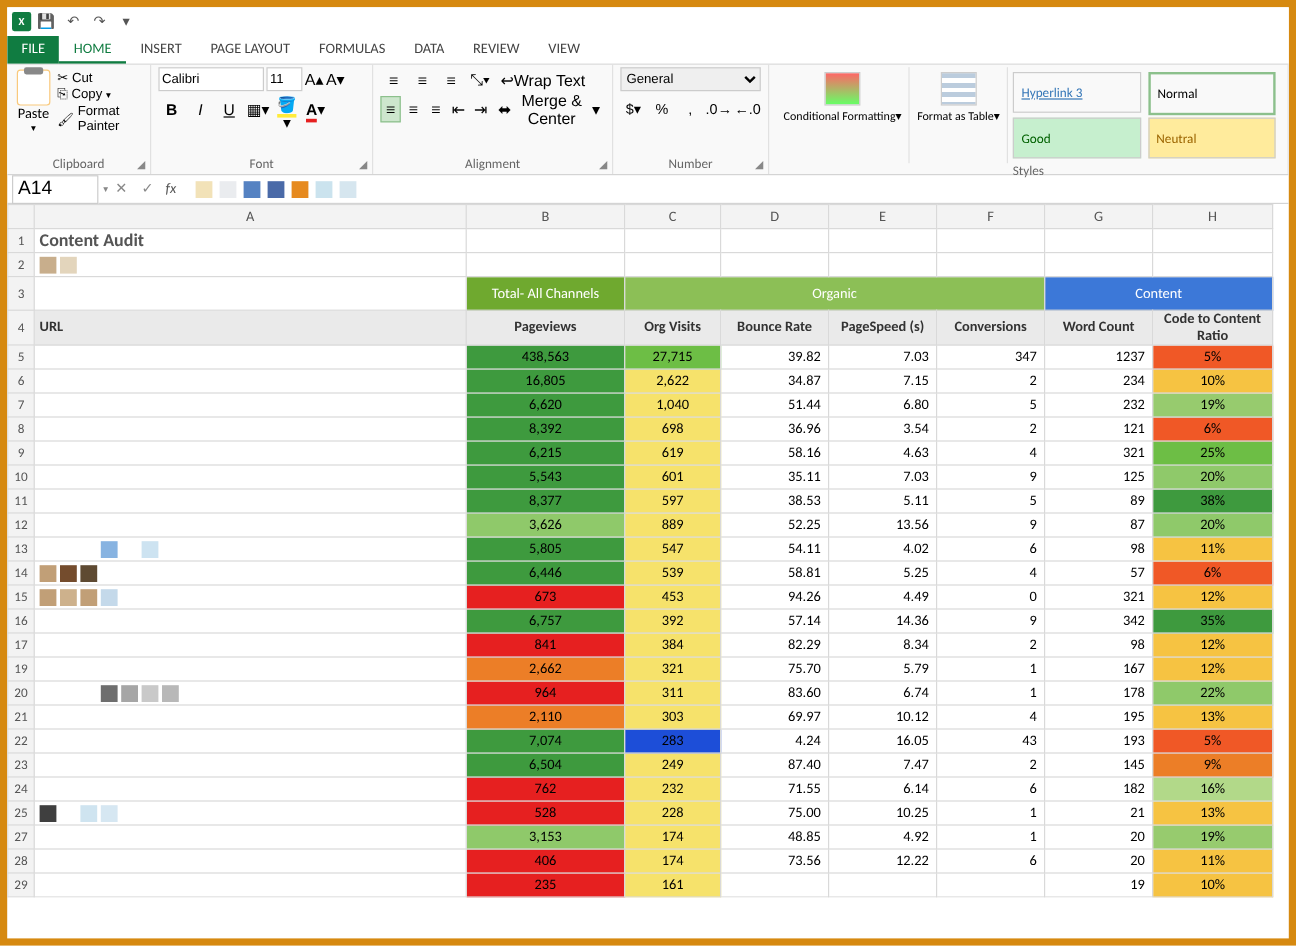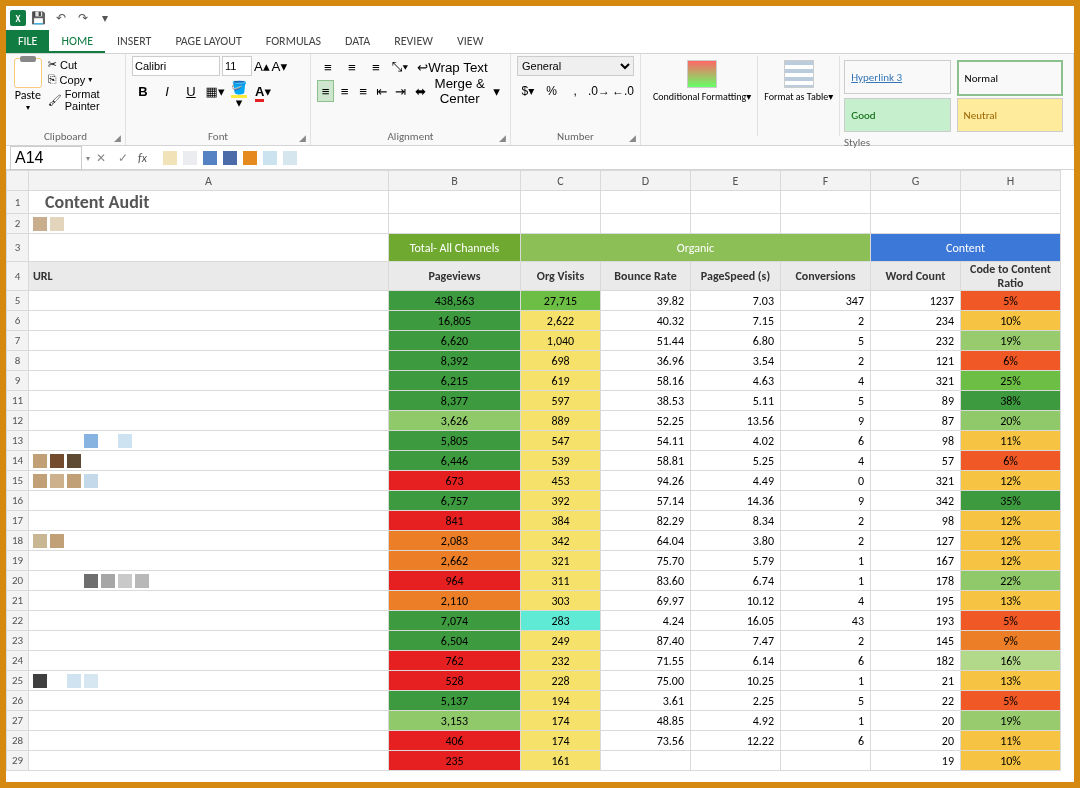--- a/index.html
+++ b/index.html
@@ -44,21 +44,21 @@
 .fbar .namebox { width: 72px; border: 1px solid #ccc; font-size: 16px; padding: 2px 4px; margin: 0 4px; }
 .fbar .fbtn { width: 22px; text-align: center; color: #888; }
 .fbar .fx { font-style: italic; color: #555; padding: 0 4px; }
 .fbar .swatches { display: flex; gap: 6px; margin-left: 12px; }
 .fbar .sw { width: 14px; height: 14px; }
 .sheet { overflow: auto; }
 .grid { border-collapse: collapse; table-layout: fixed; }
 .grid th, .grid td { border: 1px solid #d9d9d9; font-size: 12px; height: 20px; }
 .grid .colhdr { background: #f3f3f3; text-align: center; color: #555; font-weight: normal; }
 .grid .rowhdr { background: #f3f3f3; width: 22px; text-align: center; color: #555; font-weight: normal; font-size: 11px; }
-.grid .title { font-size: 18px; font-weight: bold; color: #555; text-align: left; padding-left: 16px; }
+.grid .title { font-size: 15px; font-weight: bold; color: #555; text-align: left; padding-left: 4px; }
 .grid .sechdr { color: #fff; text-align: center; font-weight: 500; height: 28px; }
 .grid .subhdr { background: #eaeaea; color: #333; text-align: center; font-weight: 600; }
 .grid .subhdr.url { text-align: left; padding-left: 4px; }
 .grid td.num { text-align: right; padding-right: 6px; }
 .grid td.center { text-align: center; }
 .colA { width: 360px; } .colB { width: 132px; } .colC { width: 80px; } .colD { width: 90px; } .colE { width: 90px; } .colF { width: 90px; } .colG { width: 90px; } .colH { width: 100px; }
 .url-pix { display:flex; gap:3px; padding-left:4px;}
 .url-pix span { width:14px; height:14px; }
 </style>
 </head>
@@ -295,21 +295,21 @@
           <td class="num">1237</td>
           <td class="center" style="background: rgb(240, 88, 38);">5%</td>
         </tr>
         <tr>
           <th class="rowhdr">6</th>
           <td>
             <div class="url-pix"></div>
           </td>
           <td class="center" style="background: rgb(62, 154, 62);">16,805</td>
           <td class="center" style="background: rgb(246, 226, 107);">2,622</td>
-          <td class="num">40.32</td>
+          <td class="num">34.87</td>
           <td class="num">7.15</td>
           <td class="num">2</td>
           <td class="num">234</td>
           <td class="center" style="background: rgb(246, 195, 66);">10%</td>
         </tr>
         <tr>
           <th class="rowhdr">7</th>
           <td>
             <div class="url-pix"></div>
           </td>
@@ -341,20 +341,33 @@
           </td>
           <td class="center" style="background: rgb(62, 154, 62);">6,215</td>
           <td class="center" style="background: rgb(246, 226, 107);">619</td>
           <td class="num">58.16</td>
           <td class="num">4.63</td>
           <td class="num">4</td>
           <td class="num">321</td>
           <td class="center" style="background: rgb(109, 190, 69);">25%</td>
         </tr>
         <tr>
+          <th class="rowhdr">10</th>
+          <td>
+            <div class="url-pix"></div>
+          </td>
+          <td class="center" style="background: rgb(62, 154, 62);">5,543</td>
+          <td class="center" style="background: rgb(246, 226, 107);">601</td>
+          <td class="num">35.11</td>
+          <td class="num">7.03</td>
+          <td class="num">9</td>
+          <td class="num">125</td>
+          <td class="center" style="background: rgb(143, 201, 106);">20%</td>
+        </tr>
+        <tr>
           <th class="rowhdr">11</th>
           <td>
             <div class="url-pix"></div>
           </td>
           <td class="center" style="background: rgb(62, 154, 62);">8,377</td>
           <td class="center" style="background: rgb(246, 226, 107);">597</td>
           <td class="num">38.53</td>
           <td class="num">5.11</td>
           <td class="num">5</td>
           <td class="num">89</td>
@@ -448,36 +461,20 @@
           </td>
           <td class="center" style="background: rgb(230, 32, 32);">841</td>
           <td class="center" style="background: rgb(246, 226, 107);">384</td>
           <td class="num">82.29</td>
           <td class="num">8.34</td>
           <td class="num">2</td>
           <td class="num">98</td>
           <td class="center" style="background: rgb(246, 195, 66);">12%</td>
         </tr>
         <tr>
-          <th class="rowhdr">18</th>
-          <td>
-            <div class="url-pix">
-              <span style="background: rgb(201, 183, 148);"></span>
-              <span style="background: rgb(193, 159, 119);"></span>
-            </div>
-          </td>
-          <td class="center" style="background: rgb(236, 126, 39);">2,083</td>
-          <td class="center" style="background: rgb(246, 226, 107);">342</td>
-          <td class="num">64.04</td>
-          <td class="num">3.80</td>
-          <td class="num">2</td>
-          <td class="num">127</td>
-          <td class="center" style="background: rgb(246, 195, 66);">12%</td>
-        </tr>
-        <tr>
           <th class="rowhdr">19</th>
           <td>
             <div class="url-pix"></div>
           </td>
           <td class="center" style="background: rgb(236, 126, 39);">2,662</td>
           <td class="center" style="background: rgb(246, 226, 107);">321</td>
           <td class="num">75.70</td>
           <td class="num">5.79</td>
           <td class="num">1</td>
           <td class="num">167</td>
@@ -516,21 +513,21 @@
           <td class="num">4</td>
           <td class="num">195</td>
           <td class="center" style="background: rgb(246, 195, 66);">13%</td>
         </tr>
         <tr>
           <th class="rowhdr">22</th>
           <td>
             <div class="url-pix"></div>
           </td>
           <td class="center" style="background: rgb(62, 154, 62);">7,074</td>
-          <td class="center" style="background: #5eead4;">283</td>
+          <td class="center" style="background: #1d4ed8;">283</td>
           <td class="num">4.24</td>
           <td class="num">16.05</td>
           <td class="num">43</td>
           <td class="num">193</td>
           <td class="center" style="background: rgb(240, 88, 38);">5%</td>
         </tr>
         <tr>
           <th class="rowhdr">23</th>
           <td>
             <div class="url-pix"></div>
@@ -568,33 +565,20 @@
           </td>
           <td class="center" style="background: rgb(230, 32, 32);">528</td>
           <td class="center" style="background: rgb(246, 226, 107);">228</td>
           <td class="num">75.00</td>
           <td class="num">10.25</td>
           <td class="num">1</td>
           <td class="num">21</td>
           <td class="center" style="background: rgb(246, 195, 66);">13%</td>
         </tr>
         <tr>
-          <th class="rowhdr">26</th>
-          <td>
-            <div class="url-pix"></div>
-          </td>
-          <td class="center" style="background: rgb(62, 154, 62);">5,137</td>
-          <td class="center" style="background: rgb(246, 226, 107);">194</td>
-          <td class="num">3.61</td>
-          <td class="num">2.25</td>
-          <td class="num">5</td>
-          <td class="num">22</td>
-          <td class="center" style="background: rgb(240, 88, 38);">5%</td>
-        </tr>
-        <tr>
           <th class="rowhdr">27</th>
           <td>
             <div class="url-pix"></div>
           </td>
           <td class="center" style="background: rgb(143, 201, 106);">3,153</td>
           <td class="center" style="background: rgb(246, 226, 107);">174</td>
           <td class="num">48.85</td>
           <td class="num">4.92</td>
           <td class="num">1</td>
           <td class="num">20</td>

